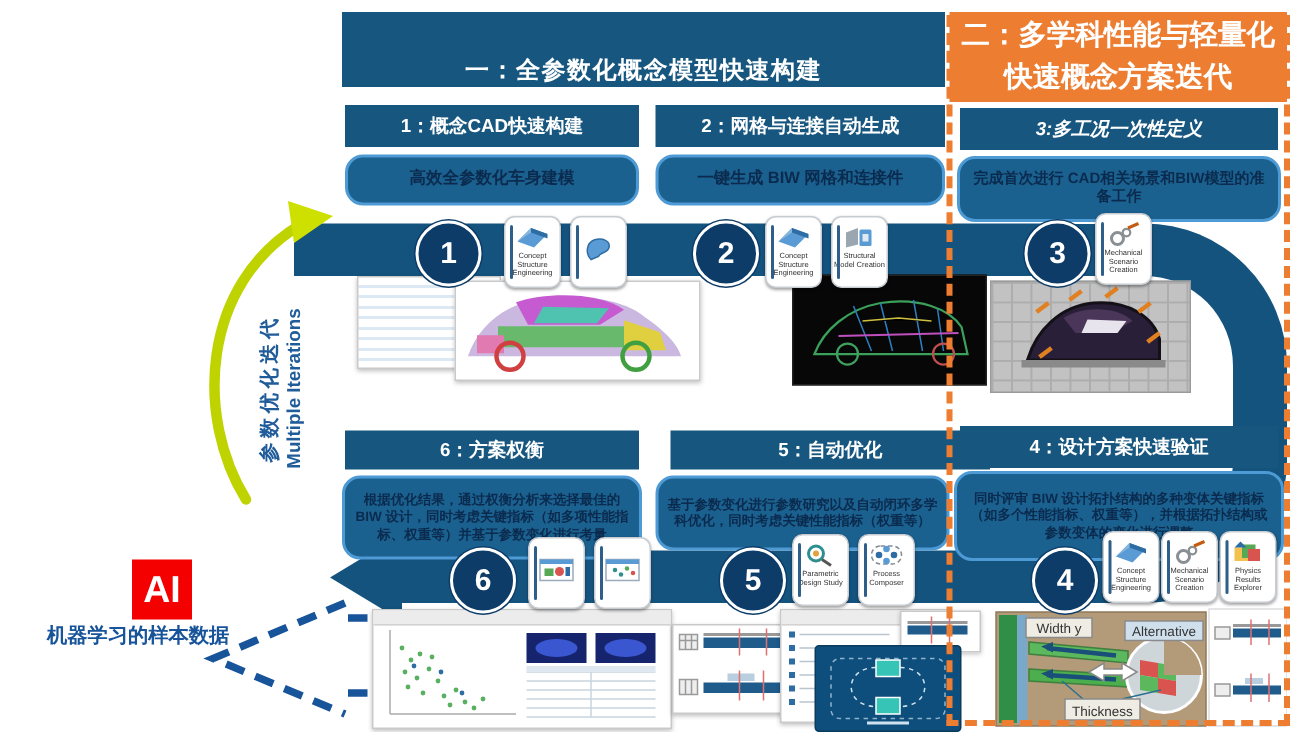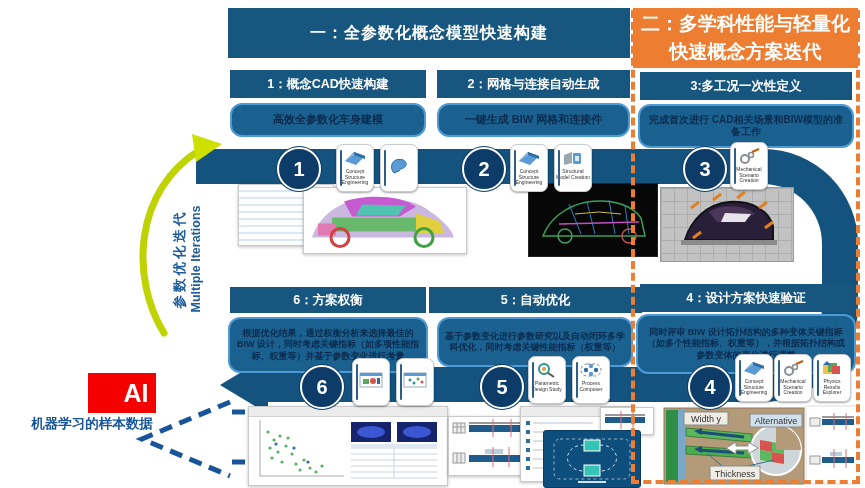--- a/index.html
+++ b/index.html
@@ -1,21 +1,21 @@
 <!DOCTYPE html>
 <html><head>
 <meta charset="utf-8">
 <style>
   html,body{margin:0;padding:0;background:#fff;}
   #canvas{position:relative;width:865px;height:488px;background:#ffffff;overflow:hidden;
           font-family:"Liberation Sans","DejaVu Sans",sans-serif;}
   .abs{position:absolute;}
   
   .phase{background:#16567F;color:#fff;font-weight:bold;display:flex;align-items:center;justify-content:center;text-align:center;z-index:4;}
-  .phase1{left:228px;top:8px;width:402px;height:50px;font-size:16px;letter-spacing:1px;}
+  .phase1{left:228px;top:8px;width:402px;height:50px;font-size:16px;letter-spacing:1px;align-items:flex-end;}
   .phase2{left:633px;top:8px;width:225px;height:60px;background:#ED7D31;font-size:19px;line-height:1.45;flex-direction:column;z-index:6;}
   .phase3{left:205px;top:252px;width:430px;height:30px;font-size:14.5px;z-index:4;}
   .stephdr{background:#16567F;color:#fff;font-weight:bold;font-size:12.5px;display:flex;align-items:center;justify-content:center;z-index:4;}
   .capsule{background:#1B6190;border:2px solid #4D9AD4;border-radius:12px;color:#0B2B4E;font-weight:bold;
            display:flex;align-items:center;justify-content:center;text-align:center;padding:2px 6px;box-sizing:border-box;z-index:4;line-height:1.25;}
   
   .bandpiece{background:#14537E;z-index:1;}
   .band-corner{left:700px;top:149px;width:158px;height:253px;box-sizing:border-box;border-style:solid;border-color:#14537E;
                border-width:35px 36px 35px 0;border-radius:0 95px 95px 0;background:transparent;z-index:1;}
   .band-arrow{left:220px;top:356px;width:0;height:0;border-top:29px solid transparent;border-bottom:29px solid transparent;
@@ -31,21 +31,21 @@
   
   .orange-frame{left:631px;top:10px;width:229px;height:474px;box-sizing:border-box;z-index:5;pointer-events:none;
                 border-left:4px dashed #ED7D31;border-right:4px dashed #ED7D31;border-bottom:4px dashed #ED7D31;}
   
   .side-label{left:107px;top:238px;width:170px;height:42px;transform:rotate(-90deg);transform-origin:center;
               text-align:center;color:#1F5C99;z-index:3;}
   .side-label .cn{font-size:13.5px;font-weight:bold;letter-spacing:3px;}
   .side-label .en{font-size:12.5px;font-weight:bold;}
   
   .ai-logo{left:88px;top:373px;width:40px;height:40px;background:#F40000;color:#fff;font-weight:bold;font-size:25px;
-           display:flex;align-items:center;justify-content:center;z-index:3;padding-left:28px;}
+           display:flex;align-items:center;justify-content:center;z-index:3;}
   .ai-caption{left:10px;top:414px;width:164px;text-align:center;color:#17549A;font-size:13.5px;font-weight:bold;line-height:1.5;z-index:3;}
   
   .shot{background:#fff;border:1px solid #c9c9c9;z-index:2;box-shadow:0 1px 3px rgba(0,0,0,.25);}
   .rows{background:repeating-linear-gradient(to bottom,#ffffff 0 5px,#dce8f4 5px 7px);}
   .titlebar{position:absolute;left:0;top:0;right:0;height:9px;background:#ececec;border-bottom:1px solid #d2d2d2;}
   .dark-shot{background:#070707;border:1px solid #222;z-index:2;}
   .grid-shot{background-color:#c2c2c2;border:1px solid #9a9a9a;z-index:2;
     background-image:linear-gradient(#adadad 1px,transparent 1px),linear-gradient(90deg,#adadad 1px,transparent 1px);
     background-size:13px 13px;}
   .overlay-panel{background:#0E4E7C;border:1px solid #0a3a5c;border-radius:3px;z-index:4;}
@@ -70,38 +70,38 @@
     <span>二：多学科性能与轻量化</span>
     <span>快速概念方案迭代</span>
   </div>
 
   <div class="abs stephdr" style="left:230px;top:70px;width:196px;height:28px;">
     <span>1：概念CAD快速构建</span>
   </div>
   <div class="abs stephdr" style="left:437px;top:70px;width:193px;height:28px;">
     <span>2：网格与连接自动生成</span>
   </div>
-  <div class="abs stephdr" style="left:640px;top:72px;width:212px;height:28px;">
+  <div class="abs stephdr" style="left:640px;top:72px;width:212px;height:28px;font-style:italic;">
     <span>3:多工况一次性定义</span>
   </div>
 
   <div class="abs capsule" style="left:230px;top:103px;width:196px;height:34px;font-size:11px;">
     <span>高效全参数化车身建模</span>
   </div>
   <div class="abs capsule" style="left:437px;top:103px;width:193px;height:34px;font-size:11px;">
     <span>一键生成 BIW 网格和连接件</span>
   </div>
   <div class="abs capsule" style="left:638px;top:104px;width:216px;height:44px;font-size:10px;">
     <span>完成首次进行 CAD相关场景和BIW模型的准备工作</span>
   </div>
 
   <div class="abs stephdr" style="left:230px;top:287px;width:196px;height:26px;">
     <span>6：方案权衡</span>
   </div>
-  <div class="abs stephdr" style="left:429px;top:287px;width:213px;height:26px;">
+  <div class="abs stephdr" style="left:447px;top:287px;width:213px;height:26px;">
     <span>5：自动优化</span>
   </div>
   <div class="abs stephdr" style="left:640px;top:284px;width:212px;height:28px;">
     <span>4：设计方案快速验证</span>
   </div>
 
   <div class="abs capsule" style="left:228px;top:317px;width:200px;height:56px;font-size:9px;">
     <span>根据优化结果，通过权衡分析来选择最佳的 BIW 设计，同时考虑关键指标（如多项性能指标、权重等）并基于参数变化进行考量</span>
   </div>
   <div class="abs capsule" style="left:437px;top:317px;width:196px;height:50px;font-size:9px;">

